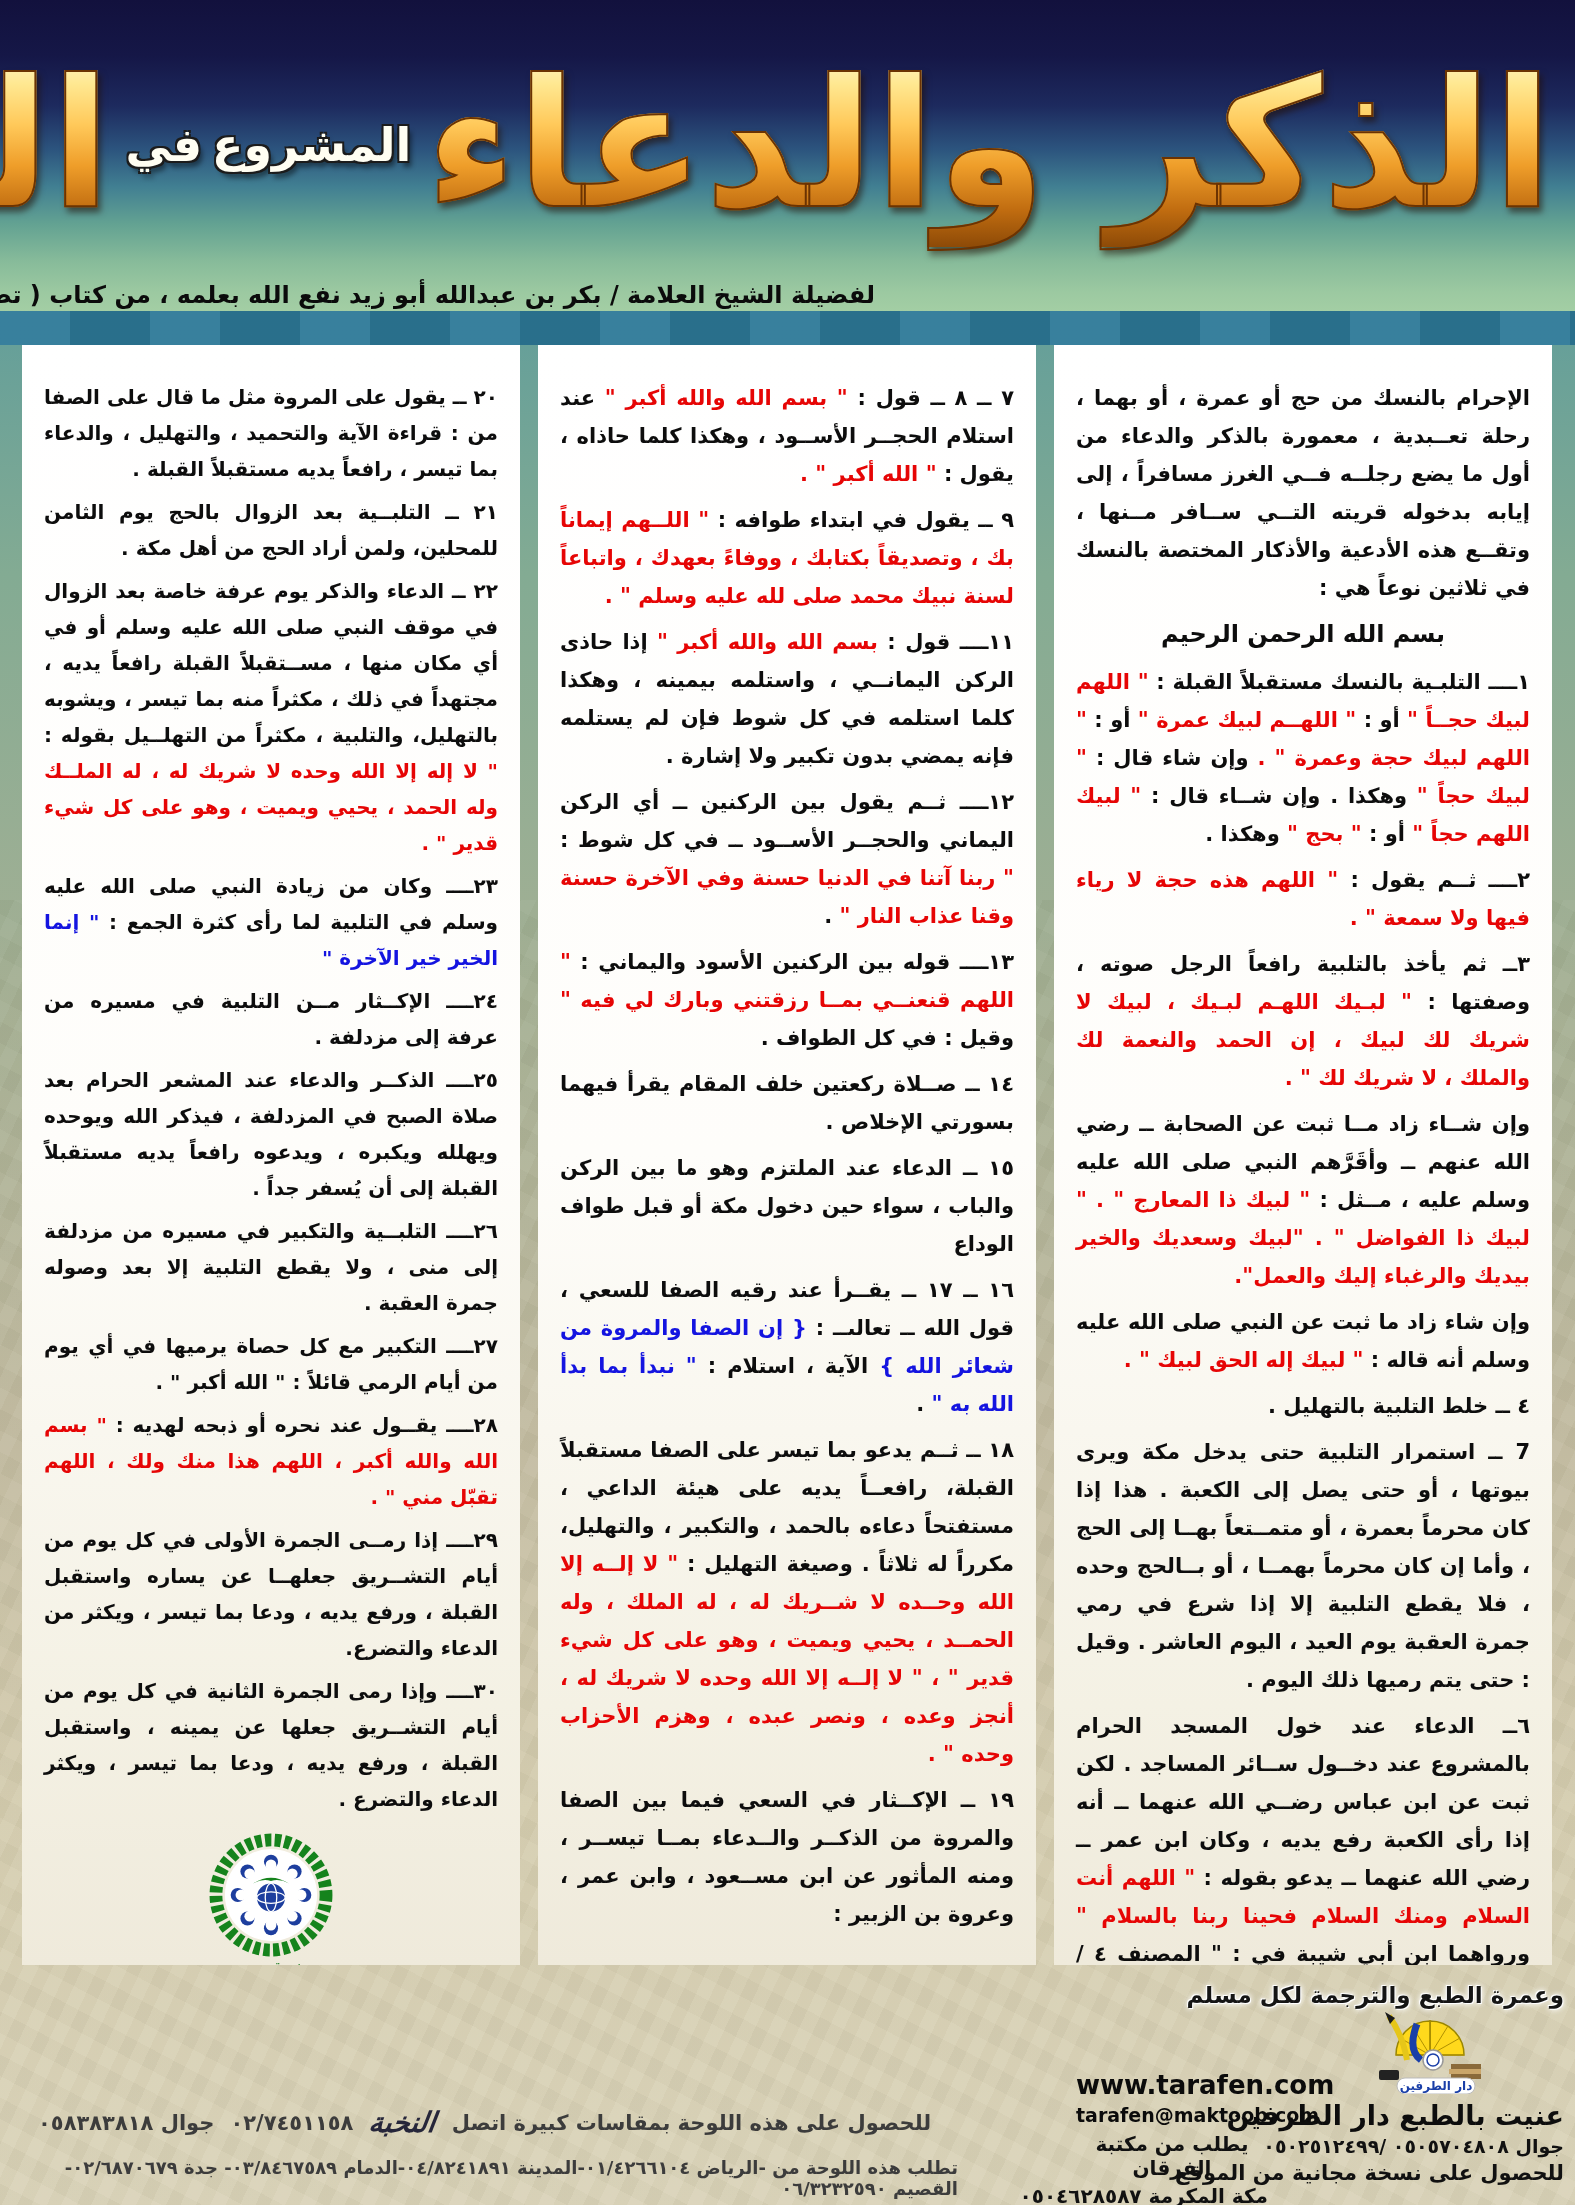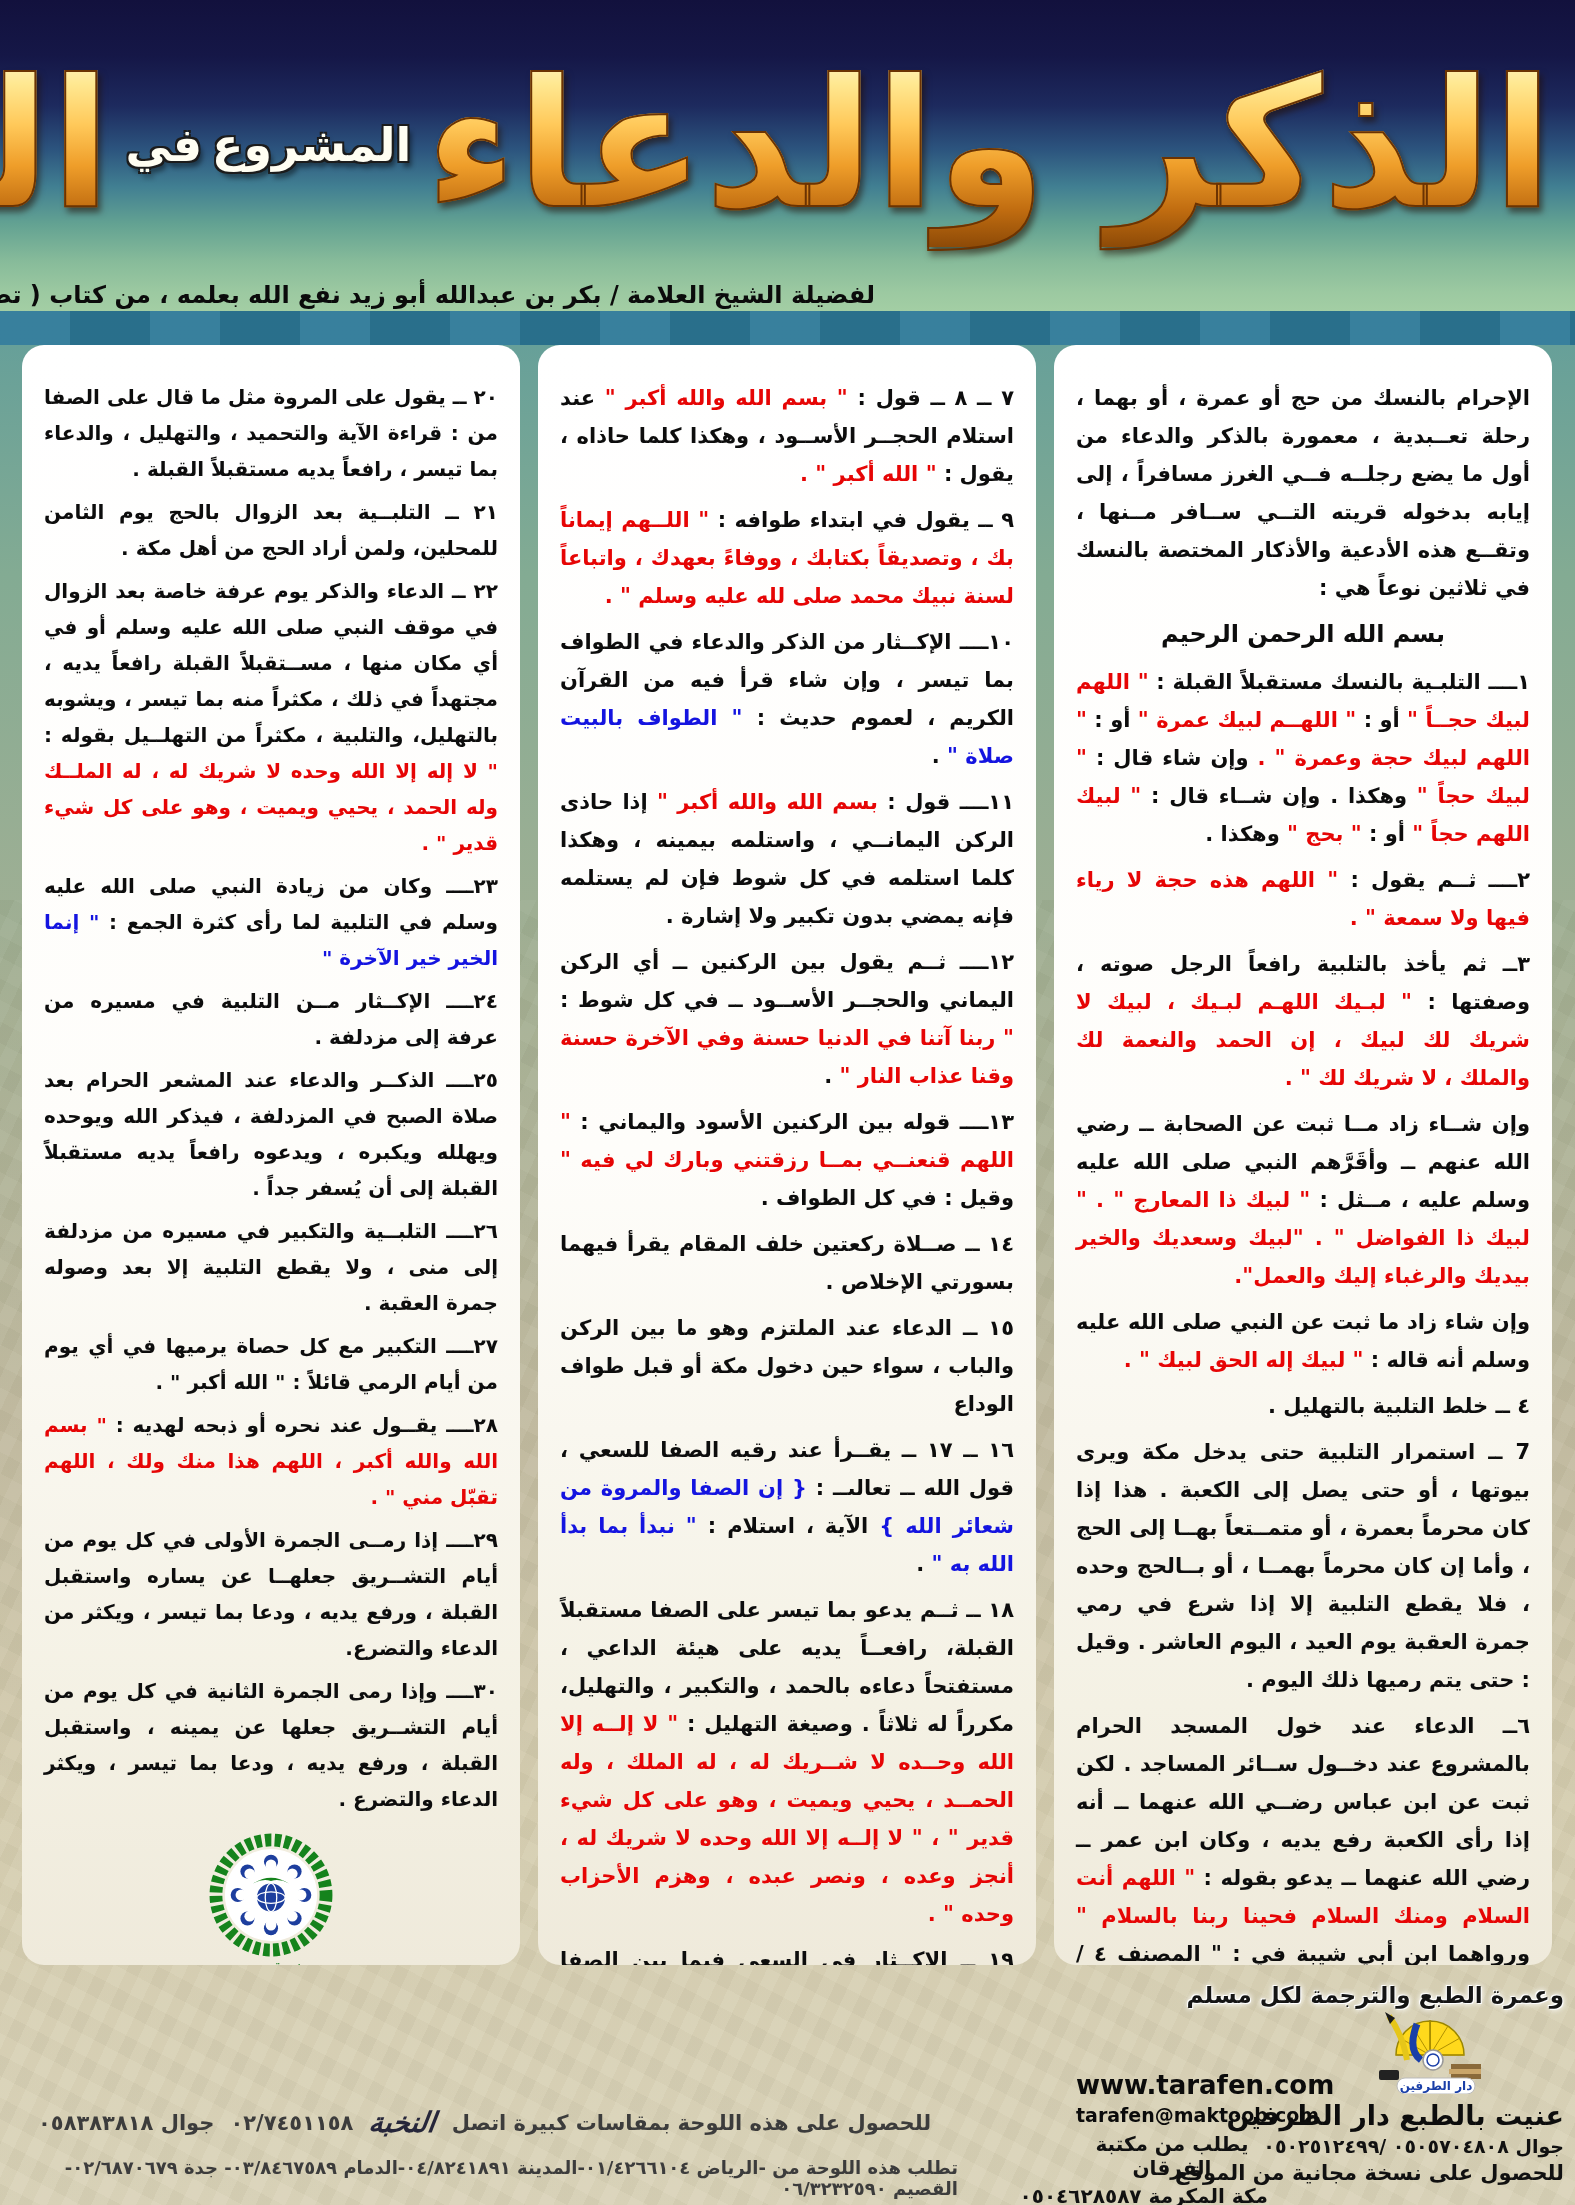--- a/index.html
+++ b/index.html
@@ -38,21 +38,21 @@
     background-image:repeating-linear-gradient(90deg,rgba(255,255,255,.06) 0 70px,rgba(0,0,0,.08) 70px 150px);}
   
   .texture{position:absolute;top:900px;left:0;width:100%;height:1305px;z-index:0;opacity:.5;pointer-events:none;
     background:
       repeating-linear-gradient(115deg,rgba(104,96,58,.07) 0 13px,rgba(255,255,255,.05) 13px 27px),
       repeating-linear-gradient(28deg,rgba(70,78,52,.06) 0 19px,rgba(255,255,255,.04) 19px 38px);}
   
   .panel{
     position:absolute;top:345px;height:1620px;width:498px;z-index:1;
     background:linear-gradient(180deg,#ffffff 0%,#fefdfa 50%,#f4f1e4 84%,#efeadb 100%);
-    padding:34px 22px 20px;box-sizing:border-box;direction:rtl;overflow:hidden;border-radius:22px;
+    padding:34px 22px 20px;box-sizing:border-box;direction:rtl;overflow:hidden;
   }
   .panel.pos-right{left:1054px;}
   .panel.pos-middle{left:538px;}
   .panel.pos-left{left:22px;}
   .para{margin:0 0 8px;text-align:justify;font-size:21px;line-height:38px;font-weight:bold;color:#0d0d0d;}
   .pos-left .para{font-size:20px;line-height:36px;margin-bottom:7px;}
   .para.center{text-align:center;font-size:24px;margin-bottom:10px;}
   .seg-k{color:inherit;}
   .seg-r{color:#e60505;}
   .seg-b{color:#1414e0;}
@@ -107,21 +107,20 @@
       <p class="para"><span class="seg-k">٣ــ ثم يأخذ بالتلبية رافعاً الرجل صوته ، وصفتها : </span><span class="seg-r">" لبـيك اللهـم لبـيك ، لبيك لا شريك لك لبيك ، إن الحمد والنعمة لك والملك ، لا شريك لك " .</span></p>
       <p class="para"><span class="seg-k">وإن شــاء زاد مــا ثبت عن الصحابة  ــ رضي الله عنهم ــ  وأقَرَّهم النبي صلى الله عليه وسلم عليه ، مــثل : </span><span class="seg-r">" لبيك ذا المعارج " . " لبيك ذا الفواضل " . "لبيك وسعديك والخير بيديك والرغباء إليك والعمل".</span></p>
       <p class="para"><span class="seg-k">وإن شاء زاد ما ثبت عن النبي صلى الله عليه وسلم أنه قاله : </span><span class="seg-r">" لبيك إله الحق لبيك " .</span></p>
       <p class="para"><span class="seg-k">٤ ــ خلط التلبية بالتهليل .</span></p>
       <p class="para"><span class="seg-k">7 ــ استمرار التلبية حتى يدخل مكة ويرى بيوتها ، أو حتى يصل إلى الكعبة . هذا إذا كان محرماً بعمرة ، أو متمــتعاً بهــا إلى الحج ، وأما إن كان محرماً بهمــا ، أو بــالحج وحده ، فلا يقطع التلبية إلا إذا شرع في رمي جمرة العقبة يوم العيد ، اليوم العاشر . وقيل : حتى يتم رميها ذلك اليوم .</span></p>
       <p class="para"><span class="seg-k">٦ــ الدعاء عند خول المسجد الحرام بالمشروع عند دخــول ســائر المساجد . لكن ثبت عن ابن عباس رضــي الله عنهما ــ أنه إذا رأى الكعبة رفع يديه ، وكان ابن عمر ــ رضي الله عنهما ــ يدعو بقوله : </span><span class="seg-r">" اللهم أنت السلام ومنك السلام فحينا ربنا بالسلام " </span><span class="seg-k">ورواهما ابن أبي شيبة في : " المصنف ٤ / ٩٧ " .</span></p>
     </div>
   <div class="panel pos-middle" id="col-middle">
       <p class="para"><span class="seg-k">٧ ــ ٨ ــ قول : </span><span class="seg-r">" بسم الله والله أكبر " </span><span class="seg-k">عند استلام الحجــر الأســود ، وهكذا كلما حاذاه ، يقول : </span><span class="seg-r">" الله أكبر " .</span></p>
       <p class="para"><span class="seg-k">٩ ــ يقول في ابتداء طوافه : </span><span class="seg-r">" اللــهم إيماناً بك ، وتصديقاً بكتابك ، ووفاءً بعهدك ، واتباعاً لسنة نبيك محمد صلى لله عليه وسلم " .</span></p>
-      <p class="para"><span class="seg-k">١٠ــــ الإكــثار من الذكر والدعاء في الطواف بما تيسر ، وإن شاء قرأ فيه من القرآن الكريم ، لعموم حديث : </span><span class="seg-b">" الطواف بالبيت صلاة "</span><span class="seg-k"> .</span></p>
       <p class="para"><span class="seg-k">١١ــــ قول : </span><span class="seg-r">بسم الله والله أكبر " </span><span class="seg-k">إذا حاذى الركن اليمانــي ، واستلمه بيمينه ، وهكذا كلما استلمه في كل شوط فإن لم يستلمه فإنه يمضي بدون تكبير ولا إشارة .</span></p>
       <p class="para"><span class="seg-k">١٢ــــ ثــم يقول بين الركنين ــ أي الركن اليماني والحجــر الأســود  ــ في كل شوط : </span><span class="seg-r">" ربنا آتنا في الدنيا حسنة وفي الآخرة حسنة وقنا عذاب النار "</span><span class="seg-k"> .</span></p>
       <p class="para"><span class="seg-k">١٣ــــ قوله بين الركنين الأسود واليماني : </span><span class="seg-r">" اللهم قنعنــي بمــا رزقتني وبارك لي فيه " </span><span class="seg-k">وقيل : في كل الطواف .</span></p>
       <p class="para"><span class="seg-k">١٤ ــ صــلاة ركعتين خلف المقام يقرأ فيهما بسورتي الإخلاص .</span></p>
       <p class="para"><span class="seg-k">١٥ ــ الدعاء عند الملتزم وهو ما بين الركن والباب ، سواء حين دخول مكة أو قبل طواف الوداع</span></p>
       <p class="para"><span class="seg-k">١٦ ــ ١٧ ــ يقــرأ عند رقيه الصفا للسعي ، قول الله ــ تعالىــ : </span><span class="seg-b">{ إن الصفا والمروة من شعائر الله } </span><span class="seg-k">الآية ، استلام : </span><span class="seg-b">" نبدأ بما بدأ الله به "</span><span class="seg-k"> .</span></p>
       <p class="para"><span class="seg-k">١٨ ــ ثــم يدعو بما تيسر على الصفا مستقبلاً القبلة، رافعــاً يديه على هيئة الداعي ، مستفتحاً دعاءه بالحمد ، والتكبير ، والتهليل، مكرراً له ثلاثاً . وصيغة التهليل : </span><span class="seg-r">" لا إلــه إلا الله وحــده لا شــريك له ، له الملك ، وله الحمــد ، يحيي ويميت ، وهو على كل شيء قدير " ، " لا إلــه إلا الله وحده لا شريك له ، أنجز وعده ، ونصر عبده ، وهزم الأحزاب وحده " .</span></p>
       <p class="para"><span class="seg-k">١٩ ــ الإكــثار في السعي فيما بين الصفا والمروة من الذكــر والــدعاء بمــا تيســر ، ومنه المأثور عن ابن مســعود ، وابن عمر ، وعروة بن الزبير : </span></p>
     </div>
   <div class="panel pos-left" id="col-left">

